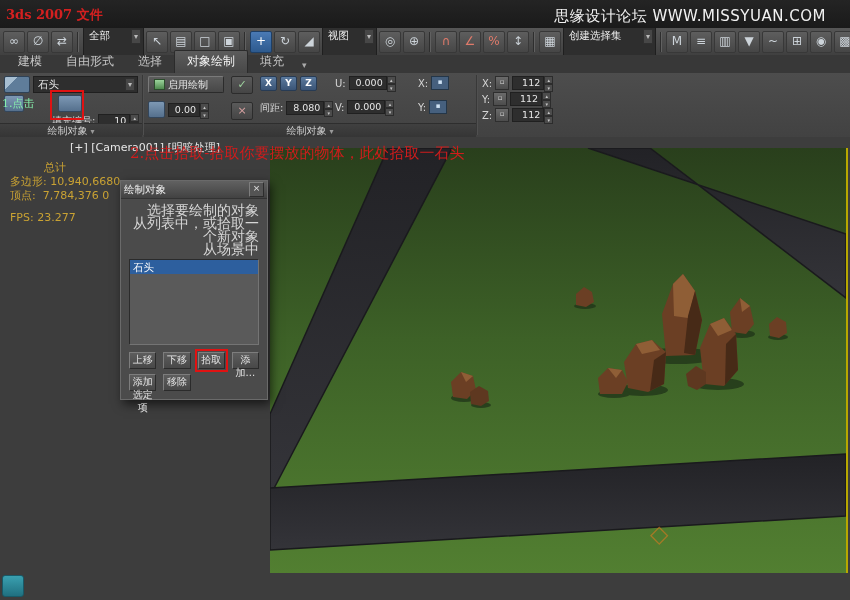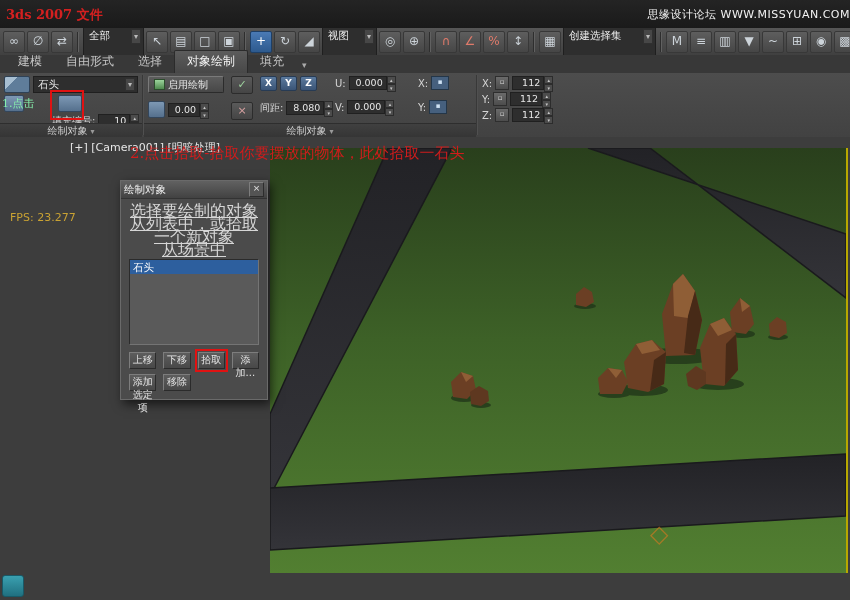--- a/index.html
+++ b/index.html
@@ -3,21 +3,21 @@
 <meta charset="utf-8">
 <style>
   html,body{margin:0;padding:0;background:#2a2a2a;}
   .window{position:relative;width:850px;height:600px;background:#3d3d3d;overflow:hidden;
     font-family:"DejaVu Sans","Liberation Sans",sans-serif;color:#ddd;font-size:11px;}
 
   
   .titlebar{position:absolute;top:0;left:0;right:0;height:28px;background:linear-gradient(#242424,#1a1a1a);}
   .title-left{position:absolute;left:6px;top:6px;color:#d42020;font-size:13px;font-weight:bold;
     font-family:"DejaVu Serif","Liberation Serif",serif;}
-  .title-right{position:absolute;right:0;top:7px;color:#f2f2f2;font-size:11px;letter-spacing:.5px;}
+  .title-right{position:absolute;right:24px;top:7px;color:#f2f2f2;font-size:15px;letter-spacing:.5px;}
 
   
   .toolbar{position:absolute;top:28px;left:0;right:0;height:27px;background:linear-gradient(#565656,#404040);
     border-bottom:1px solid #2c2c2c;display:flex;align-items:center;padding:0 3px;gap:2px;overflow:hidden;}
   .tb-icon{width:20px;height:20px;flex:0 0 auto;border:1px solid #383838;border-radius:2px;
     background:linear-gradient(#5e5e5e,#464646);color:#cdd4da;font-size:12px;line-height:19px;text-align:center;}
   .tb-icon.active{background:linear-gradient(#4a7ab5,#2d5a8e);color:#fff;border-color:#1e3f66;}
   .tb-sep{width:1px;height:20px;flex:0 0 auto;background:#2e2e2e;border-right:1px solid #616161;margin:0 2px;}
   .tb-combo{height:18px;flex:0 0 auto;background:#2e2e2e;border:1px solid #1f1f1f;display:flex;align-items:center;
     padding:0 2px 11px 5px;gap:5px;font-size:10.5px;color:#ececec;}
@@ -76,21 +76,21 @@
   .scene svg{display:block;}
 
   
   .dialog{position:absolute;left:120px;top:43px;width:146px;background:#4b4b4b;border:1px solid #6a6a6a;
     box-shadow:3px 4px 10px rgba(0,0,0,.65);z-index:30;}
   .dialog-title{height:17px;background:linear-gradient(#616161,#424242);display:flex;align-items:center;
     padding:0 3px;color:#f0f0f0;font-size:10.5px;border-bottom:1px solid #333;}
   .dialog-close{margin-left:auto;width:13px;height:13px;background:#545454;border:1px solid;
     border-color:#7d7d7d #2d2d2d #2d2d2d #7d7d7d;line-height:11px;text-align:center;font-size:9px;color:#e0e0e0;}
   .dialog-body{padding:5px 8px 8px;}
-  .dialog-desc{text-align:center;color:#d6d6d6;font-size:16px;line-height:13px;text-decoration:underline;}
+  .dialog-desc{text-align:right;color:#d6d6d6;font-size:14px;line-height:13px;}
   .listbox{margin-top:3px;height:84px;background:#5a5a5a;border:1px solid;border-color:#2b2b2b #747474 #747474 #2b2b2b;overflow:hidden;}
   .list-item{height:14px;line-height:14px;padding:0 3px;font-size:10.5px;color:#e8e8e8;}
   .list-item.selected{background:#2d5f9e;color:#fff;}
   .btn-grid{display:grid;grid-template-columns:1fr 1fr 1fr 1fr;gap:5px 7px;margin-top:7px;}
   .dlg-btn{height:15px;line-height:13px;text-align:center;font-size:10px;color:#e4e4e4;
     background:linear-gradient(#5d5d5d,#484848);border:1px solid;border-color:#7d7d7d #2b2b2b #2b2b2b #7d7d7d;}
   .red-outline{outline:2px solid #e01212;outline-offset:1px;}
 
   
   .ann1-box{position:absolute;left:50px;top:90px;width:30px;height:26px;border:2px solid #e01212;z-index:60;}
@@ -326,20 +326,25 @@
         </div>
     </div>
   </div>
 
   <div class="ann1-box"></div>
   <div class="ann1-label">1.点击</div>
 
   <div class="main">
     <div class="viewport-label">[+] [Camera001] [明暗处理]</div>
 
+    <div class="stats">
+      <div class="stat-total">总计</div>
+      <div><span>多边形:</span>&nbsp;<span>10,940,6680</span></div>
+      <div><span>顶点:</span>&nbsp;&nbsp;<span>7,784,376 0</span></div>
+    </div>
     <div class="stats-fps">FPS:  23.277</div>
 
     <div class="ann2-label">2.点击拾取-拾取你要摆放的物体，此处拾取一石头</div>
 
     <div class="scene">
       <svg width="576" height="425" viewBox="0 0 576 425">
         <defs>
           <linearGradient id="grass" x1="0" y1="0" x2="0" y2="1">
             <stop offset="0" stop-color="#293f1c"></stop>
             <stop offset="0.45" stop-color="#3d6127"></stop>

